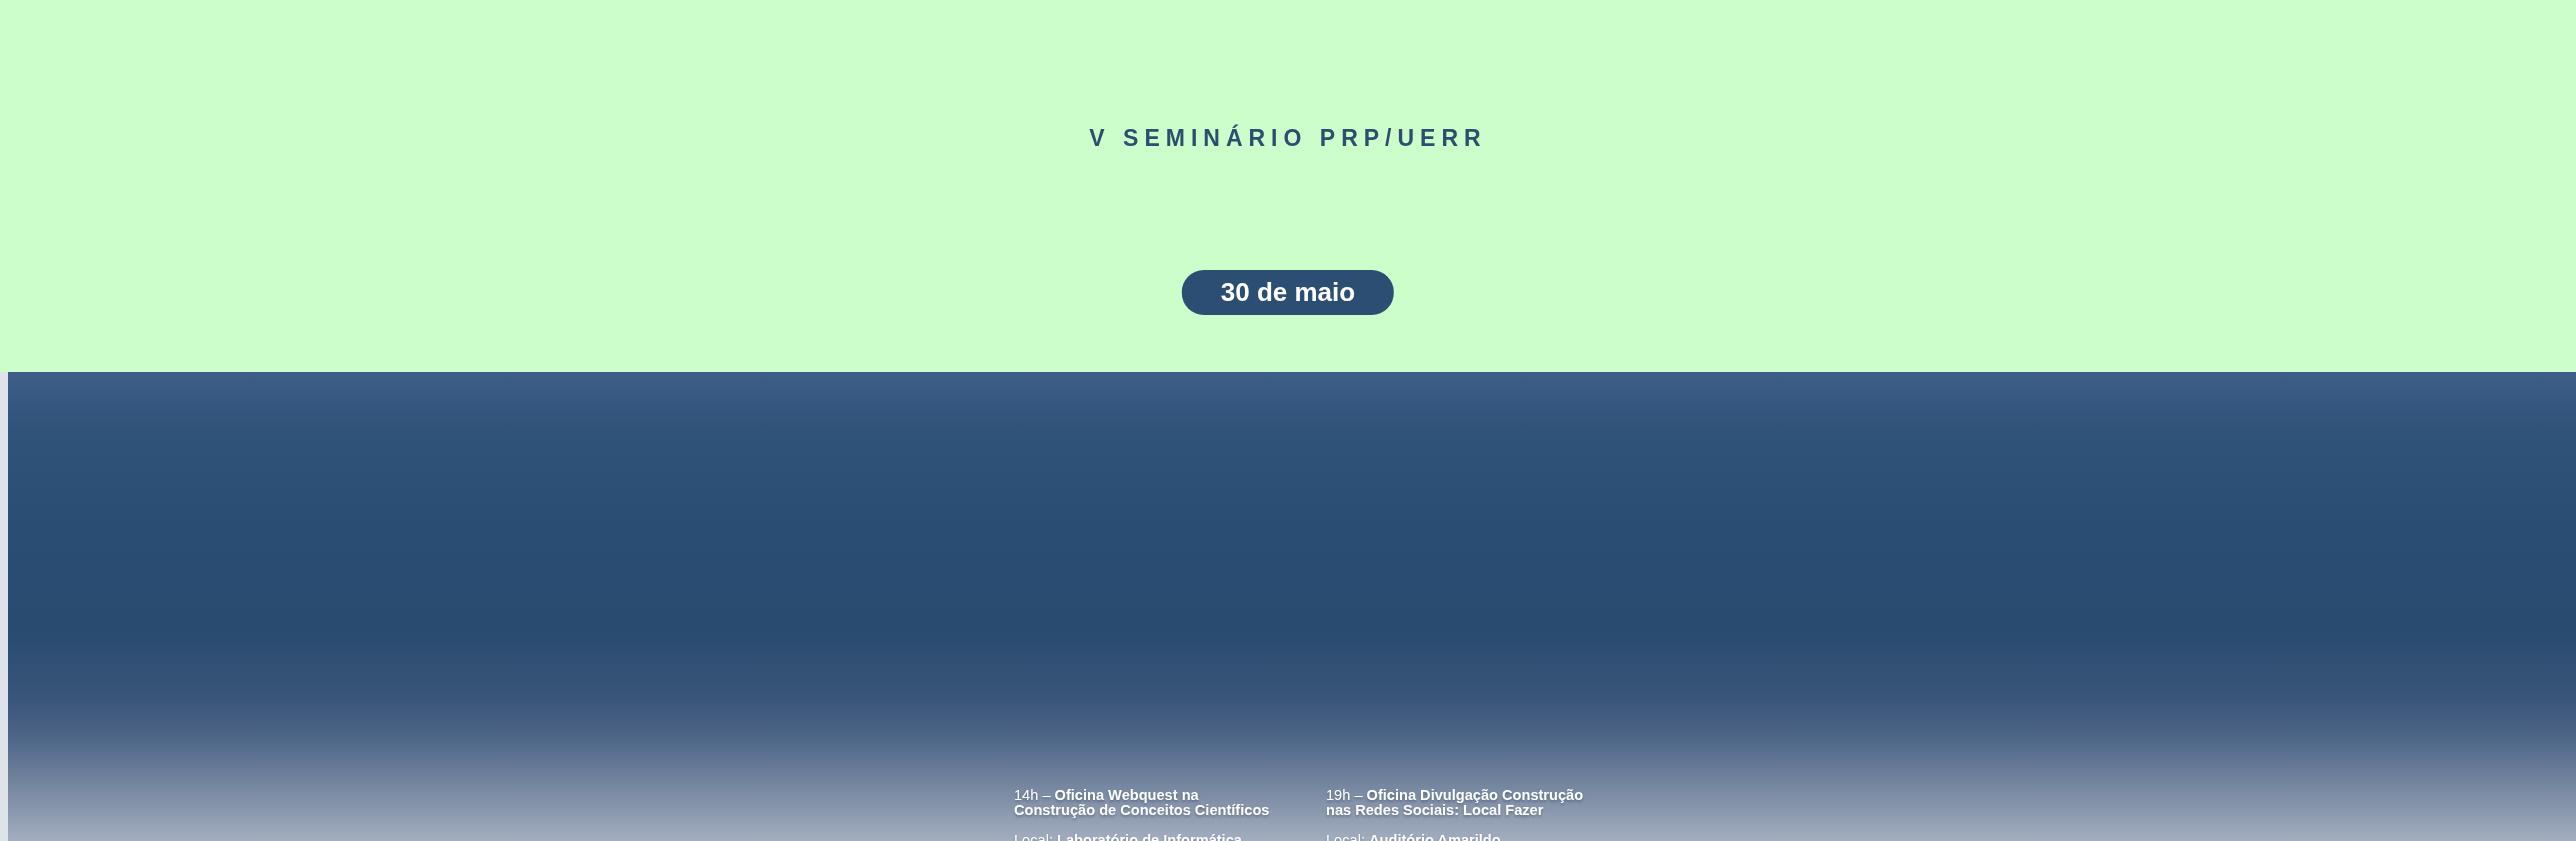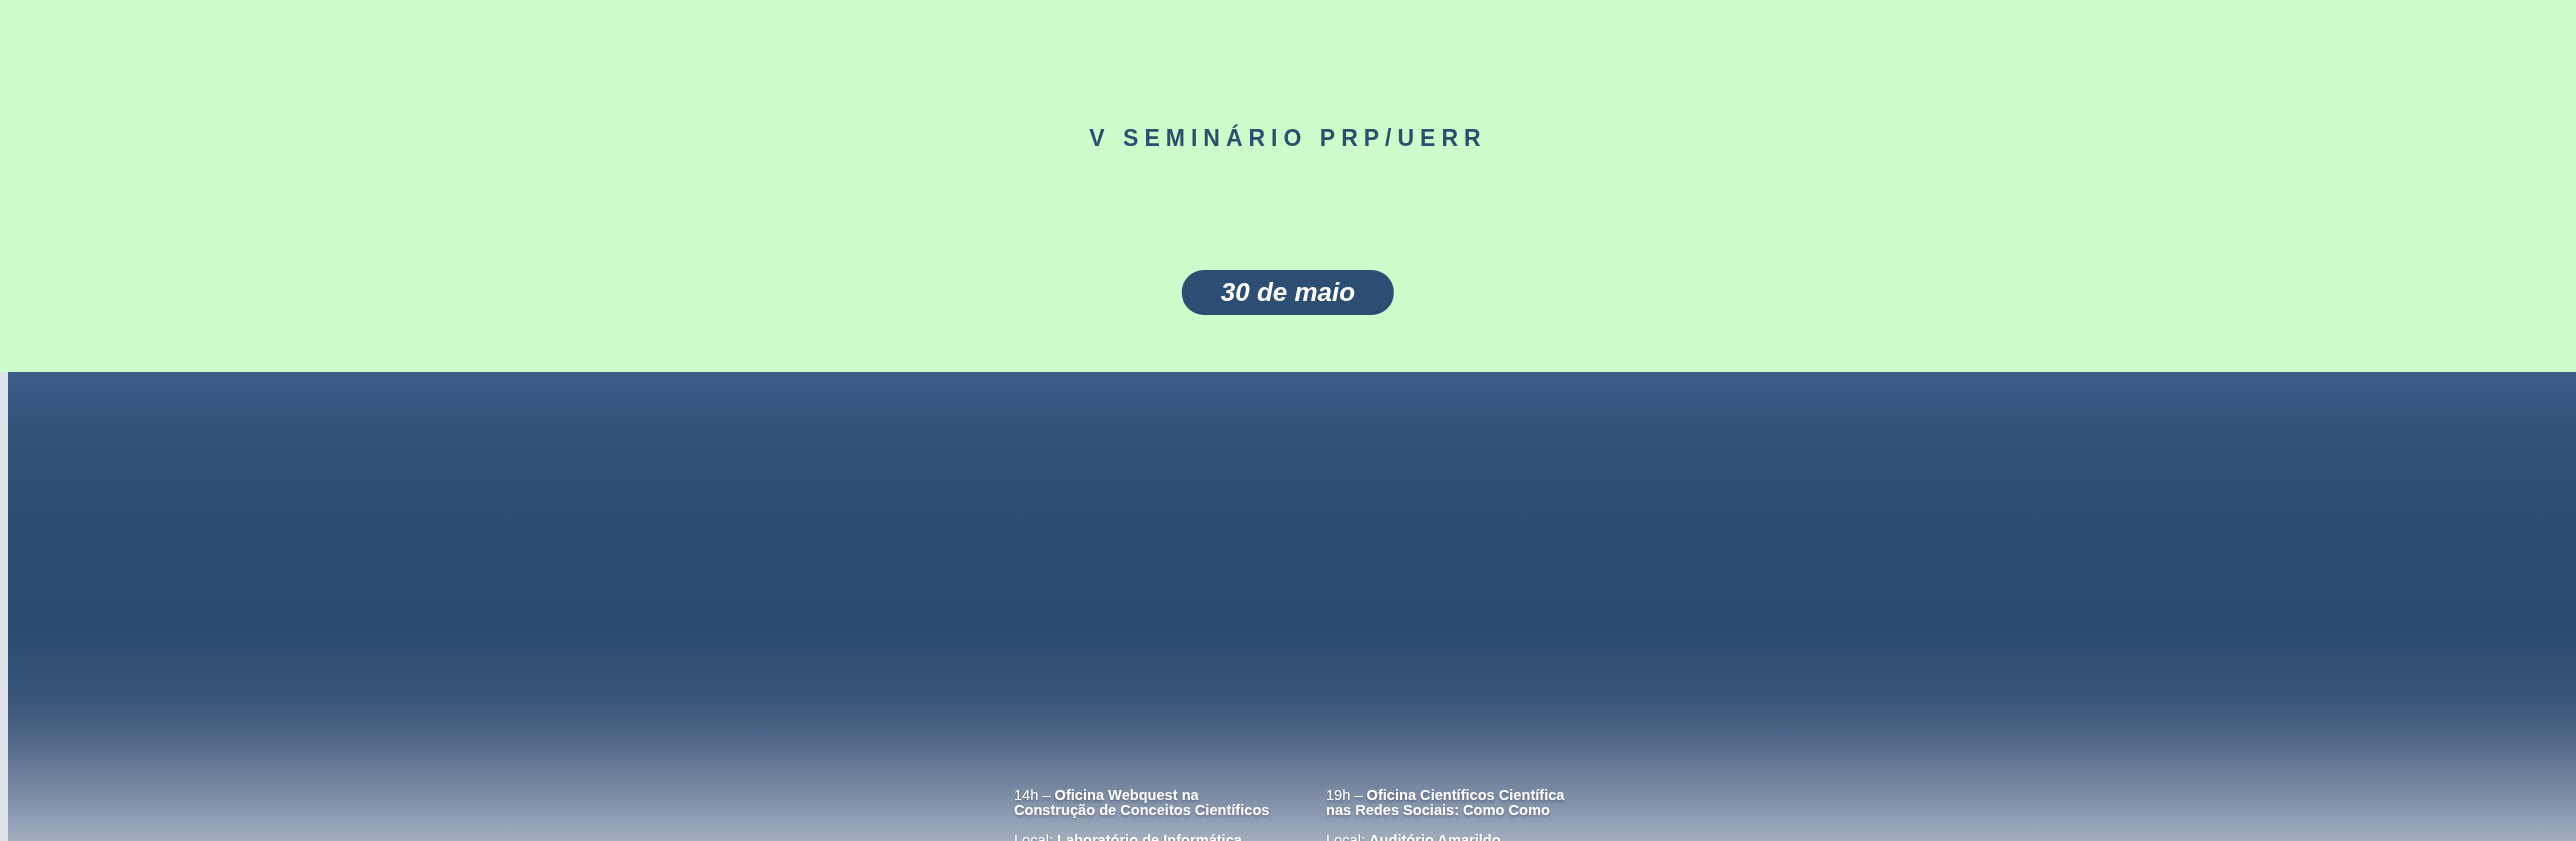--- a/index.html
+++ b/index.html
@@ -7,21 +7,21 @@
   .banner{position:relative;width:2576px;height:841px;font-family:"Liberation Sans",sans-serif;}
 
   
   .hero{position:absolute;left:0;top:0;width:2576px;height:372px;background:#ccfecc;}
   .kicker{position:absolute;top:125px;left:0;width:100%;text-align:center;
           font-size:23px;font-weight:700;letter-spacing:6px;color:#2d4e6e;}
   .title{position:absolute;top:160px;left:0;width:100%;text-align:center;
          font-size:40px;line-height:44px;font-weight:700;letter-spacing:-0.4px;color:#2d4e6e;}
   .date-pill{position:absolute;top:270px;left:50%;transform:translateX(-50%);
              height:45px;line-height:45px;padding:0 39px;border-radius:22px;
-             background:#2c4e73;color:#ffffff;font-size:26px;font-weight:700;white-space:nowrap;font-style:italic;}
+             background:#2c4e73;color:#ffffff;font-size:26px;font-weight:700;white-space:nowrap;}
 
   
   .lower{position:absolute;left:8px;top:372px;width:2576px;height:578px;color:#ffffff;
          background:linear-gradient(180deg,
            #3e5e87 0%, #30537a 10%, #2a4d73 27%, #294b70 45%,
            #3a5679 57%, #51688a 64%, #7c8ca4 73%, #a7b1c2 82%,
            #c8cfda 91%, #dee2e9 100%);}
   .lower *{text-shadow:0 1.7px 2.6px rgba(10,25,45,.30);}
 
   .session{position:absolute;top:416px;font-size:14.6px;line-height:15px;font-weight:400;}
@@ -44,19 +44,19 @@
   </div>
 
   <div class="lower">
 
     <div class="session left">
       <p><span>14h –</span> <b>Oficina Webquest na</b><br><b>Construção de Conceitos Científicos</b></p>
       <p><span>Local:</span> <b>Laboratório de Informática</b><br></p>
     </div>
 
     <div class="session right">
-      <p><span>19h –</span> <b>Oficina Científicos Científica</b><br><b>nas Redes Sociais: Como Como</b></p>
+      <p><span>19h –</span> <b>Oficina Divulgação Construção</b><br><b>nas Redes Sociais: Local Fazer</b></p>
       <p><span>Local:</span> <b>Auditório Amarildo</b><br></p>
     </div>
 
   </div>
 </div>
 
 
 </body></html>

